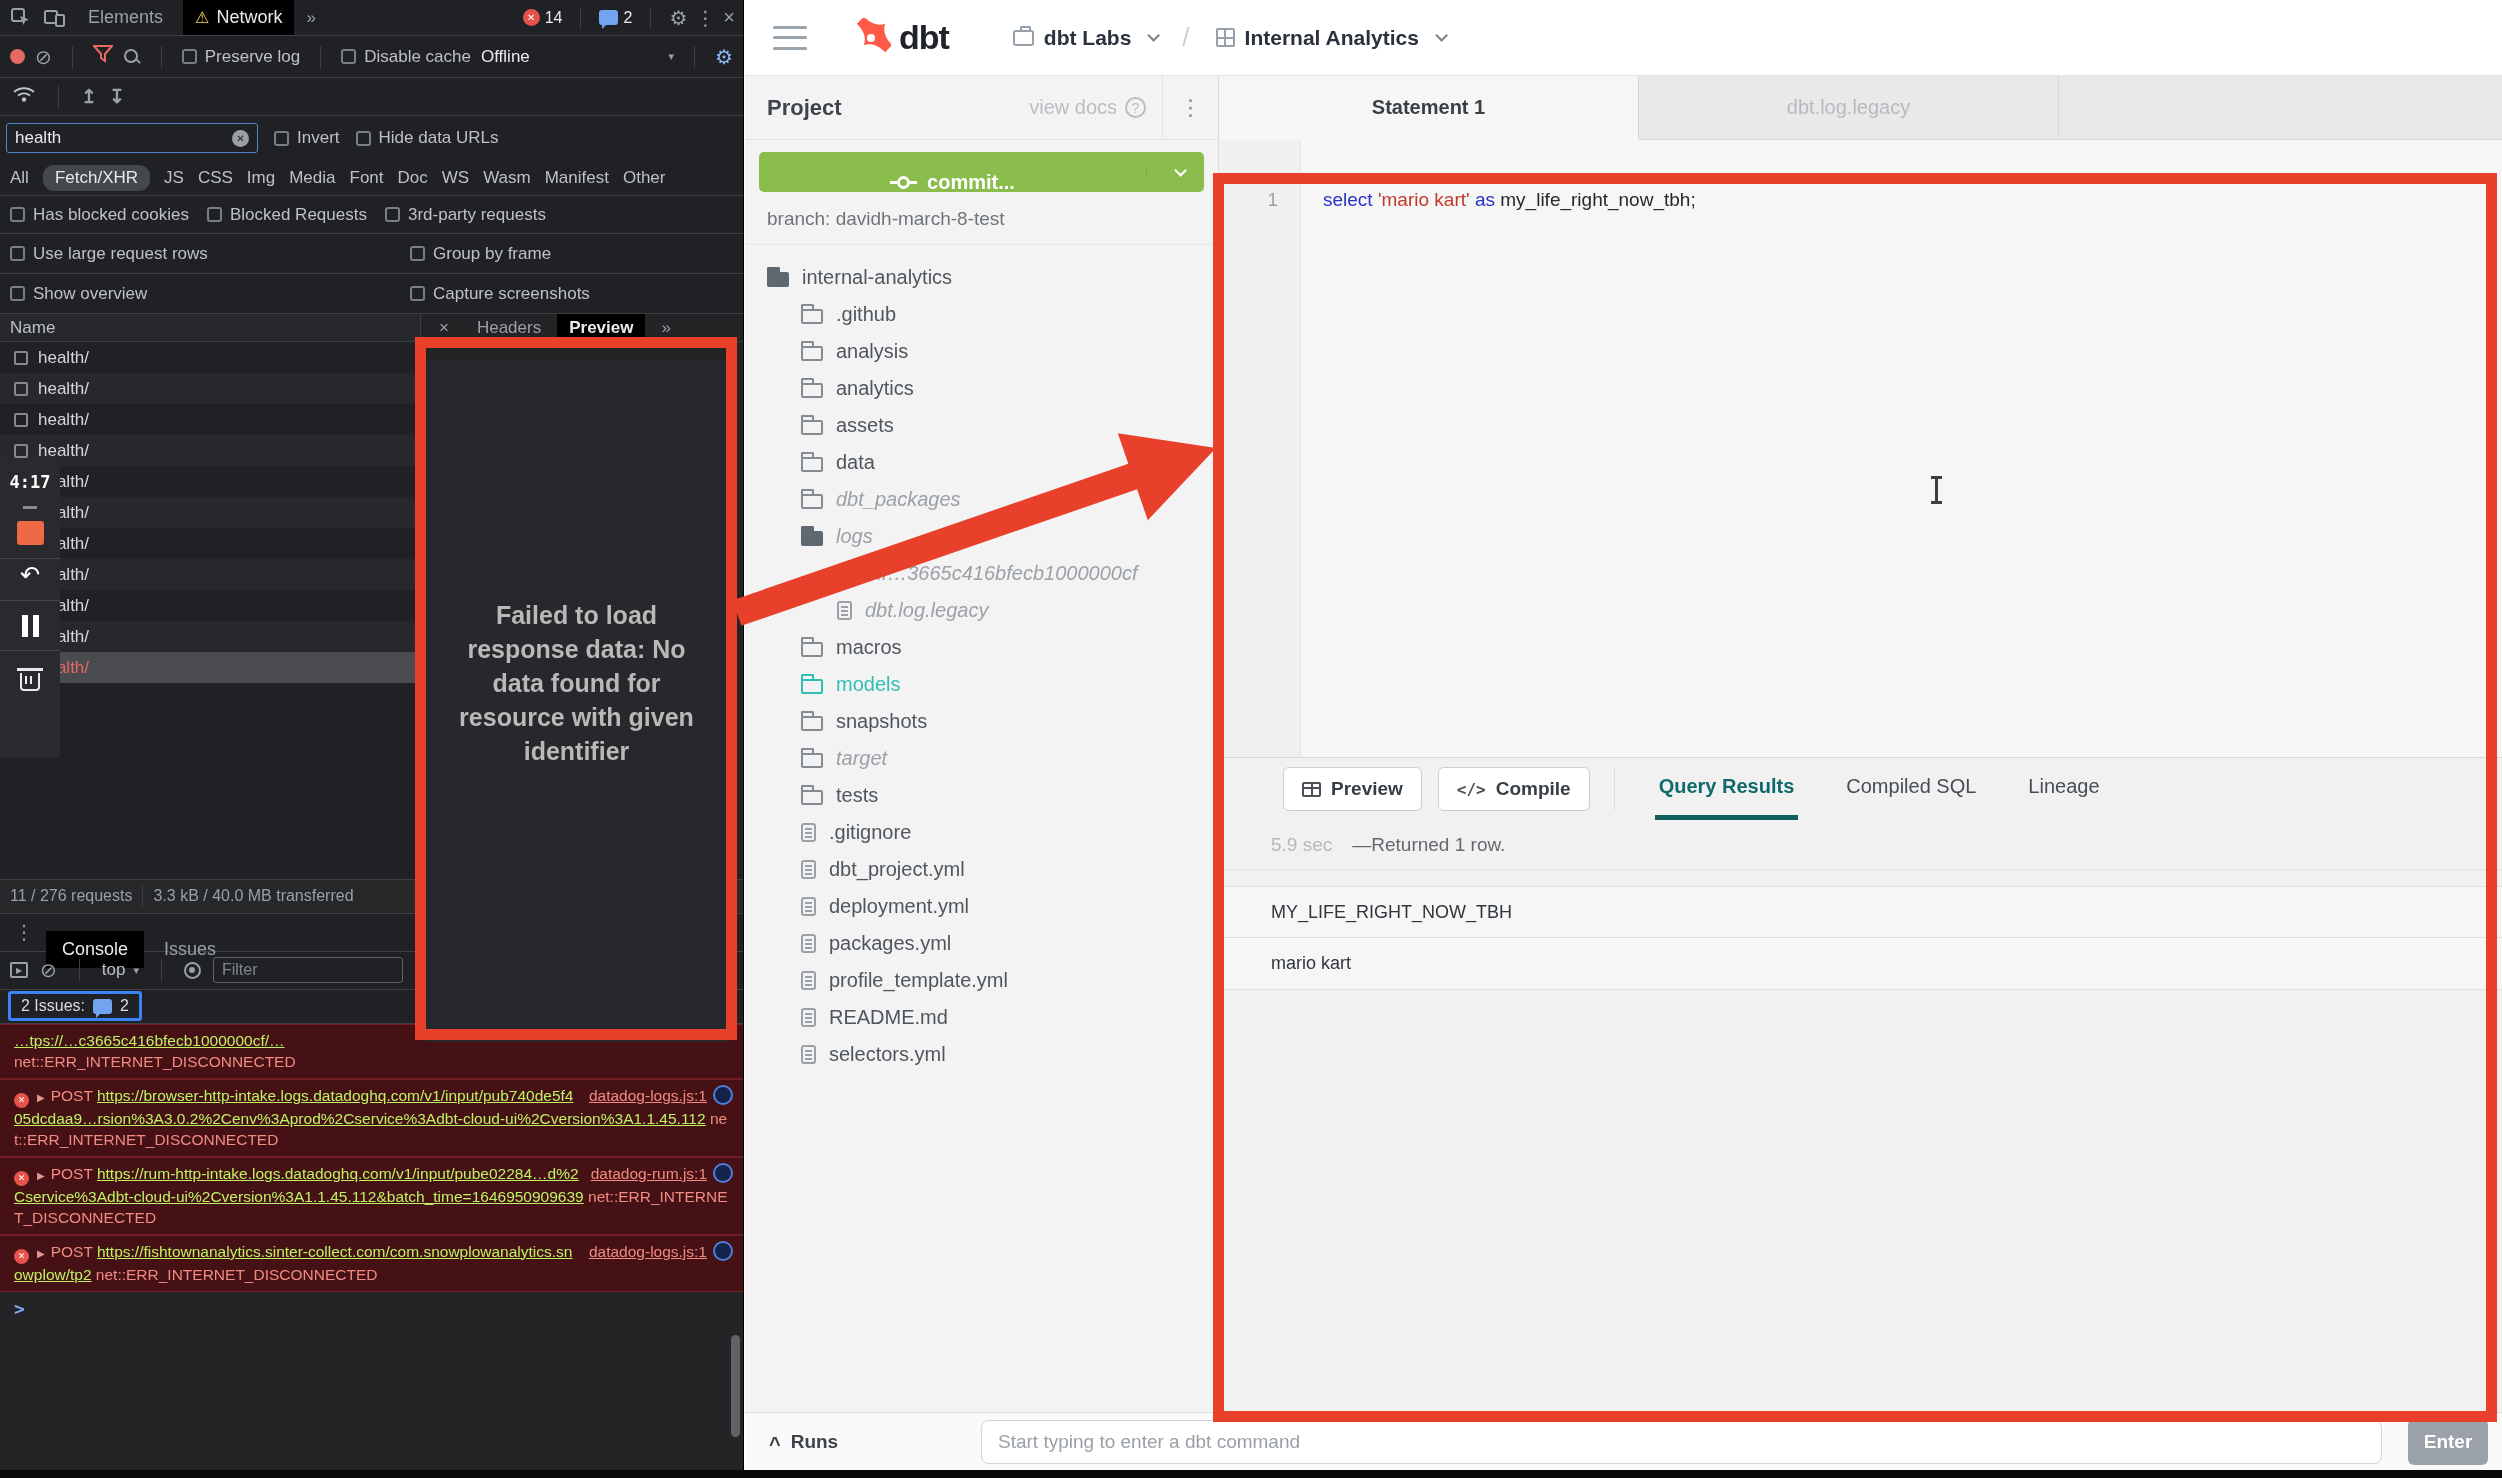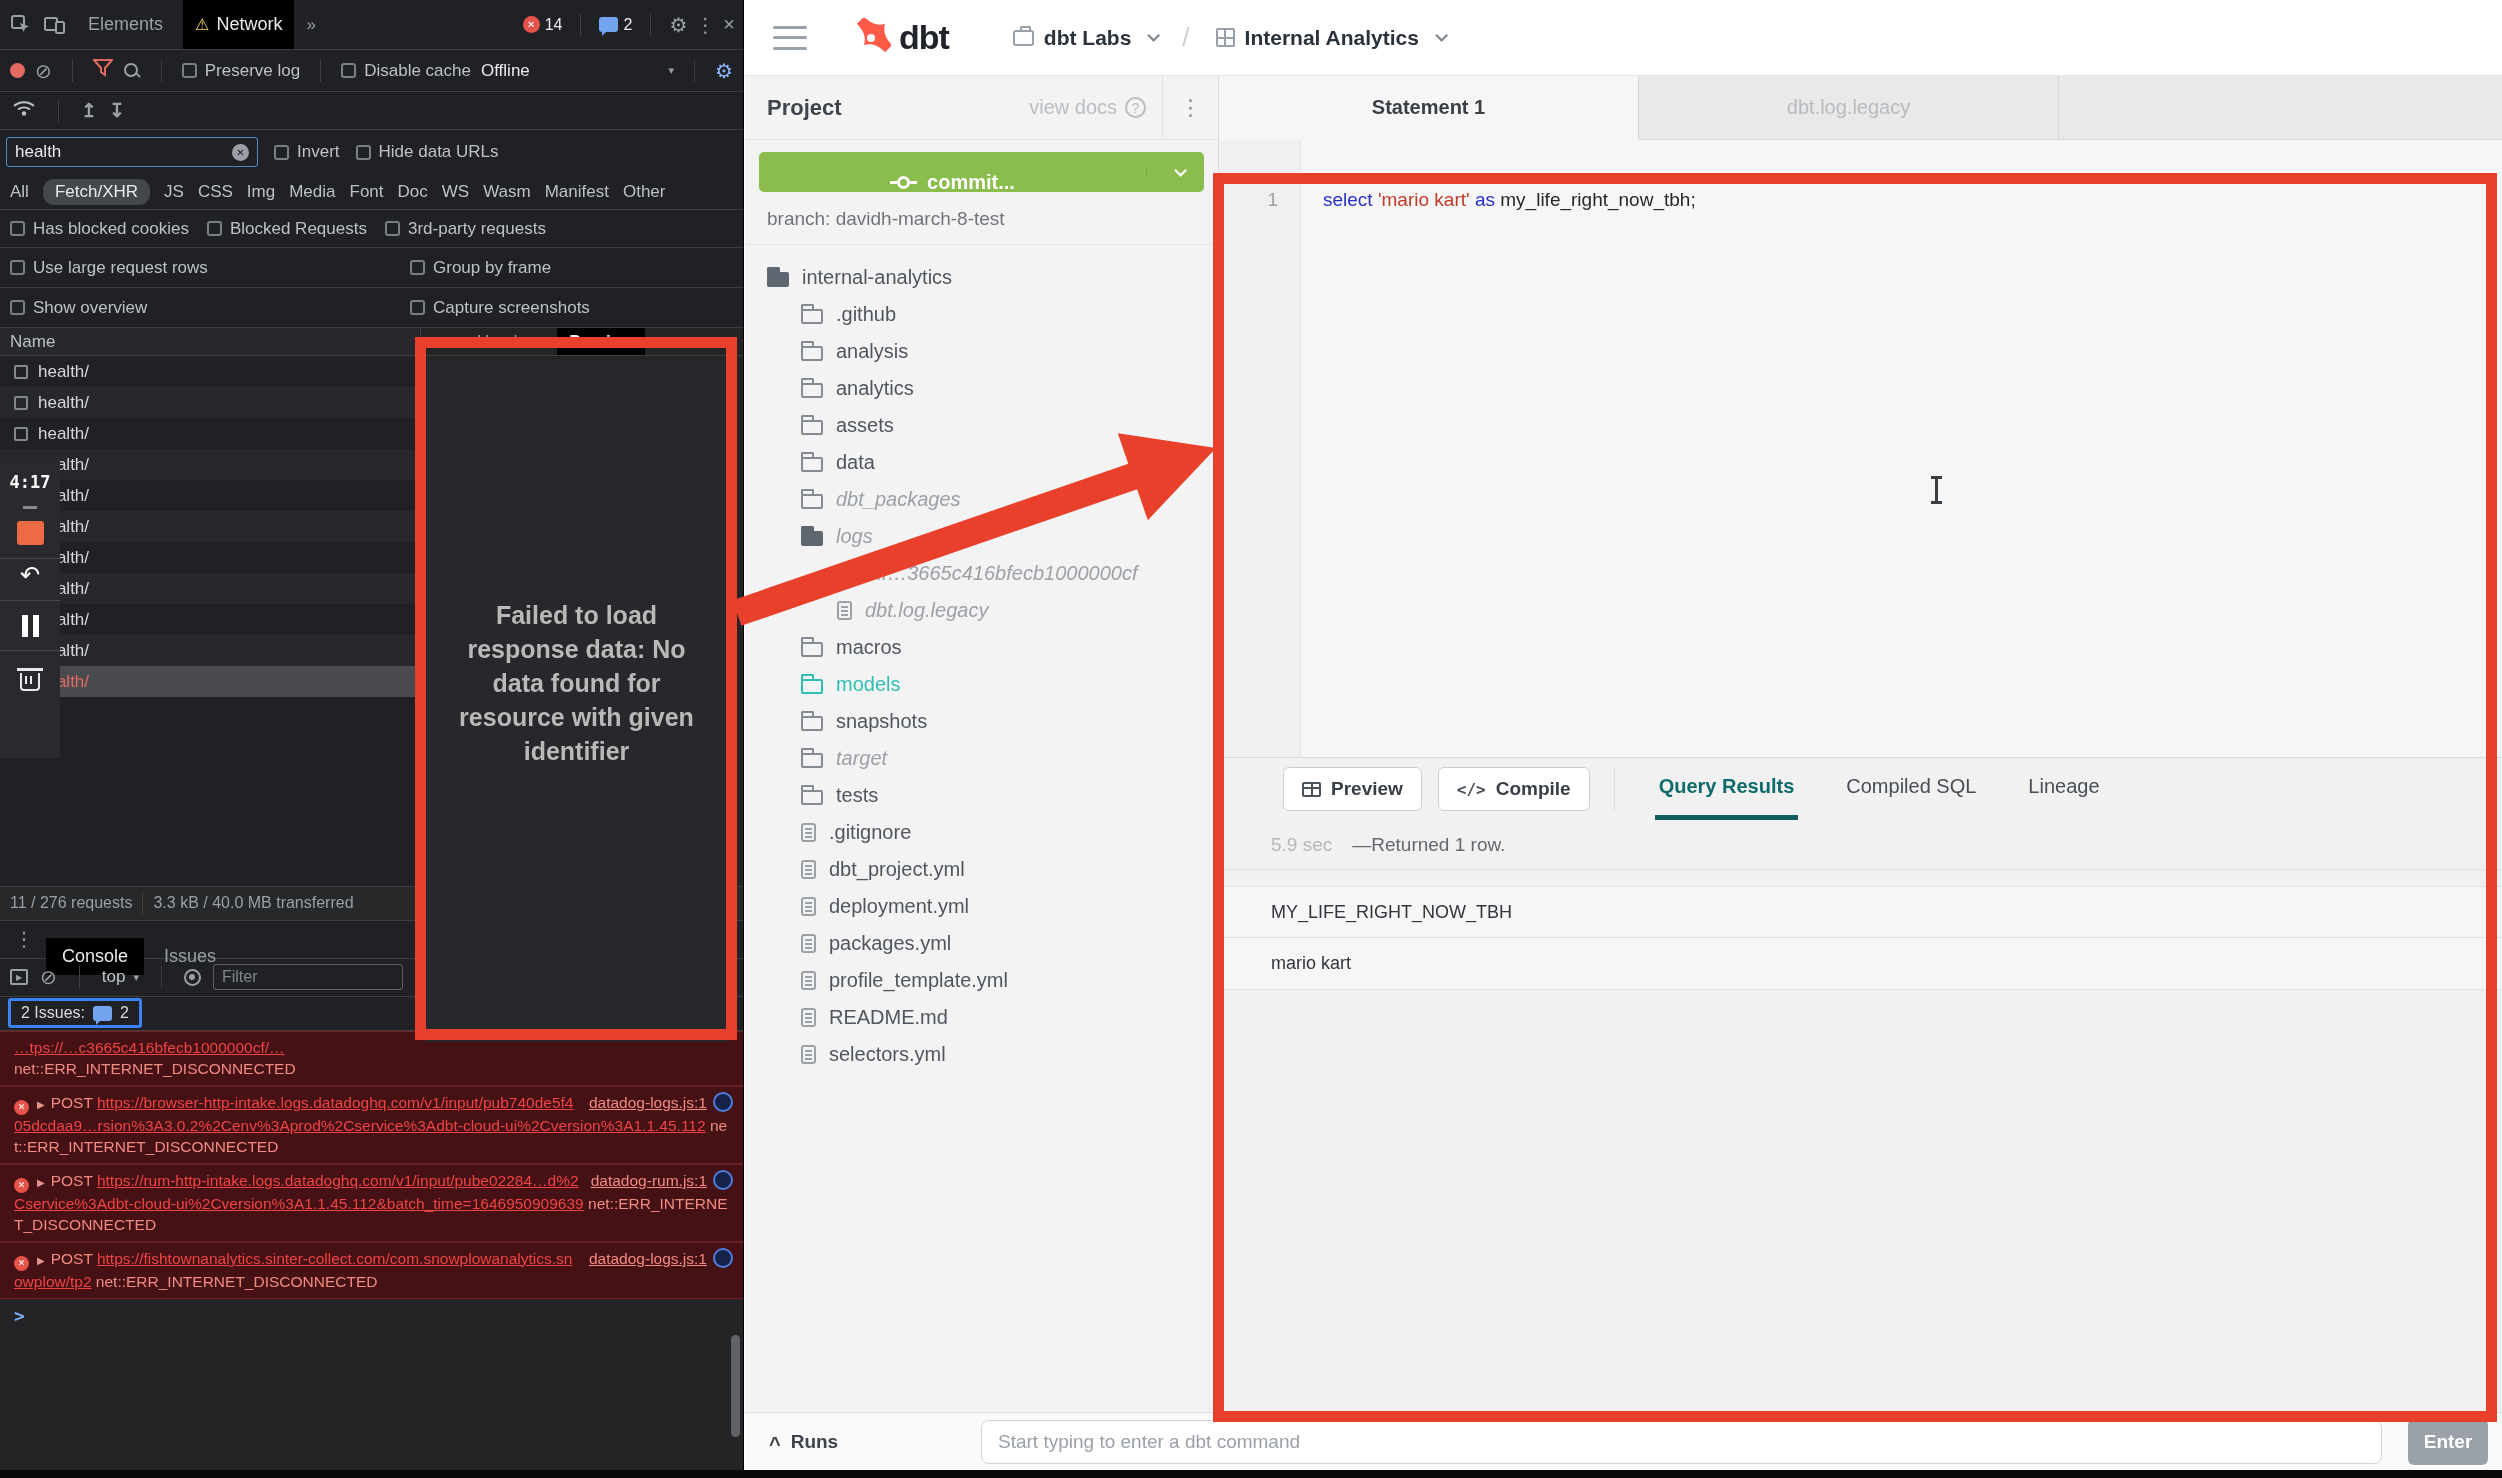--- a/index.html
+++ b/index.html
@@ -3,21 +3,21 @@
 <meta charset="utf-8">
 <style>
   html,body{margin:0;padding:0;background:#777;}
   *{box-sizing:border-box;font-family:"Liberation Sans",sans-serif;}
   .screen{position:relative;width:2502px;height:1478px;background:#fff;overflow:hidden;}
 
   
   .devtools{position:absolute;left:0;top:0;width:744px;height:1478px;background:#202124;color:#bdc1c6;font-size:17px;border-right:1px solid #000;display:flex;flex-direction:column;}
   .dt-row{display:flex;align-items:center;flex-shrink:0;}
   .sep{width:1px;height:22px;background:#3d4043;margin:0 10px;flex-shrink:0;}
-  .dt-tabbar{height:50px;border-bottom:1px solid #3d4043;padding:0 8px;gap:8px;}
+  .dt-tabbar{height:36px;border-bottom:1px solid #3d4043;padding:0 8px;gap:8px;}
   .tb-icon{width:26px;display:flex;justify-content:center;align-items:center;flex-shrink:0;}
   .dt-tab{padding:0 12px;height:100%;display:flex;align-items:center;color:#9aa0a6;font-size:18px;gap:7px;}
   .dt-tab.active{background:#000;color:#e8eaed;}
   .warn{color:#fdd663;font-size:16px;}
   .chev2{color:#9aa0a6;font-size:17px;padding:0 4px;}
   .badge-err{display:flex;align-items:center;gap:5px;color:#e8eaed;font-size:16px;}
   .errdot{width:17px;height:17px;border-radius:50%;background:#e5534b;color:#fff;font-size:12px;display:flex;align-items:center;justify-content:center;}
   .errdot::before{content:"✕";font-size:10px;}
   .bubble{width:19px;height:15px;border-radius:3px;background:#72a4ef;position:relative;}
   .bubble::after{content:"";position:absolute;left:3px;bottom:-4px;border:4px solid transparent;border-top-color:#72a4ef;border-left-color:#72a4ef;}
@@ -86,21 +86,21 @@
   .issues-row{height:34px;display:flex;align-items:center;padding:0 8px;border-bottom:1px solid #3d4043;}
   .issues-pill{display:flex;align-items:center;gap:8px;border:3px solid #3b82f6;border-radius:3px;padding:3px 10px;color:#dadce0;font-size:16px;}
   .con-msgs{flex:1;overflow:hidden;font-family:"DejaVu Sans Mono",monospace;font-size:15.5px;line-height:21px;background:#242427;}
   .cmsg{background:#451114;border-top:1px solid #6e2022;border-bottom:1px solid #6e2022;color:#f28b82;padding:5px 10px 6px 14px;word-break:break-all;}
   .cmsg .csrc{float:right;display:flex;align-items:center;gap:6px;margin-left:10px;}
   .cmsg .csrc u{text-decoration:underline;}
   .dd-badge{width:20px;height:20px;border-radius:50%;background:#15224a;border:2px solid #4e7fe0;display:inline-block;}
   .cerr-icon{display:inline-flex;width:15px;height:15px;border-radius:50%;background:#e5534b;color:#fff;align-items:center;justify-content:center;margin-right:8px;vertical-align:-2px;}
   .cerr-icon::before{content:"✕";font-size:9px;}
   .cexp{font-size:10px;margin-right:6px;color:#e09790;}
-  .clink{color:#ef4444;text-decoration:underline;}
+  .clink{color:#bef264;text-decoration:underline;}
   .cprompt{color:#7cacf8;font-weight:bold;padding:6px 0 0 14px;font-family:"DejaVu Sans Mono",monospace;font-size:18px;}
 
   
   .recorder{position:absolute;left:0;top:458px;width:60px;height:300px;background:#2a2a2e;z-index:40;display:flex;flex-direction:column;align-items:center;color:#fff;}
   .rec-time{font-size:17px;font-weight:bold;margin-top:14px;font-family:"DejaVu Sans Mono",monospace;}
   .rec-dash{width:14px;height:3px;background:#8b8b8f;margin-top:14px;}
   .rec-stop{width:27px;height:24px;background:#ed6a45;border-radius:3px;margin-top:12px;}
   .rec-hr{width:60px;height:1px;background:#47474b;margin-top:13px;}
   .rec-undo{font-size:24px;margin-top:4px;line-height:24px;}
   .rec-pause{width:17px;height:22px;border-left:6px solid #fff;border-right:6px solid #fff;margin-top:14px;}

